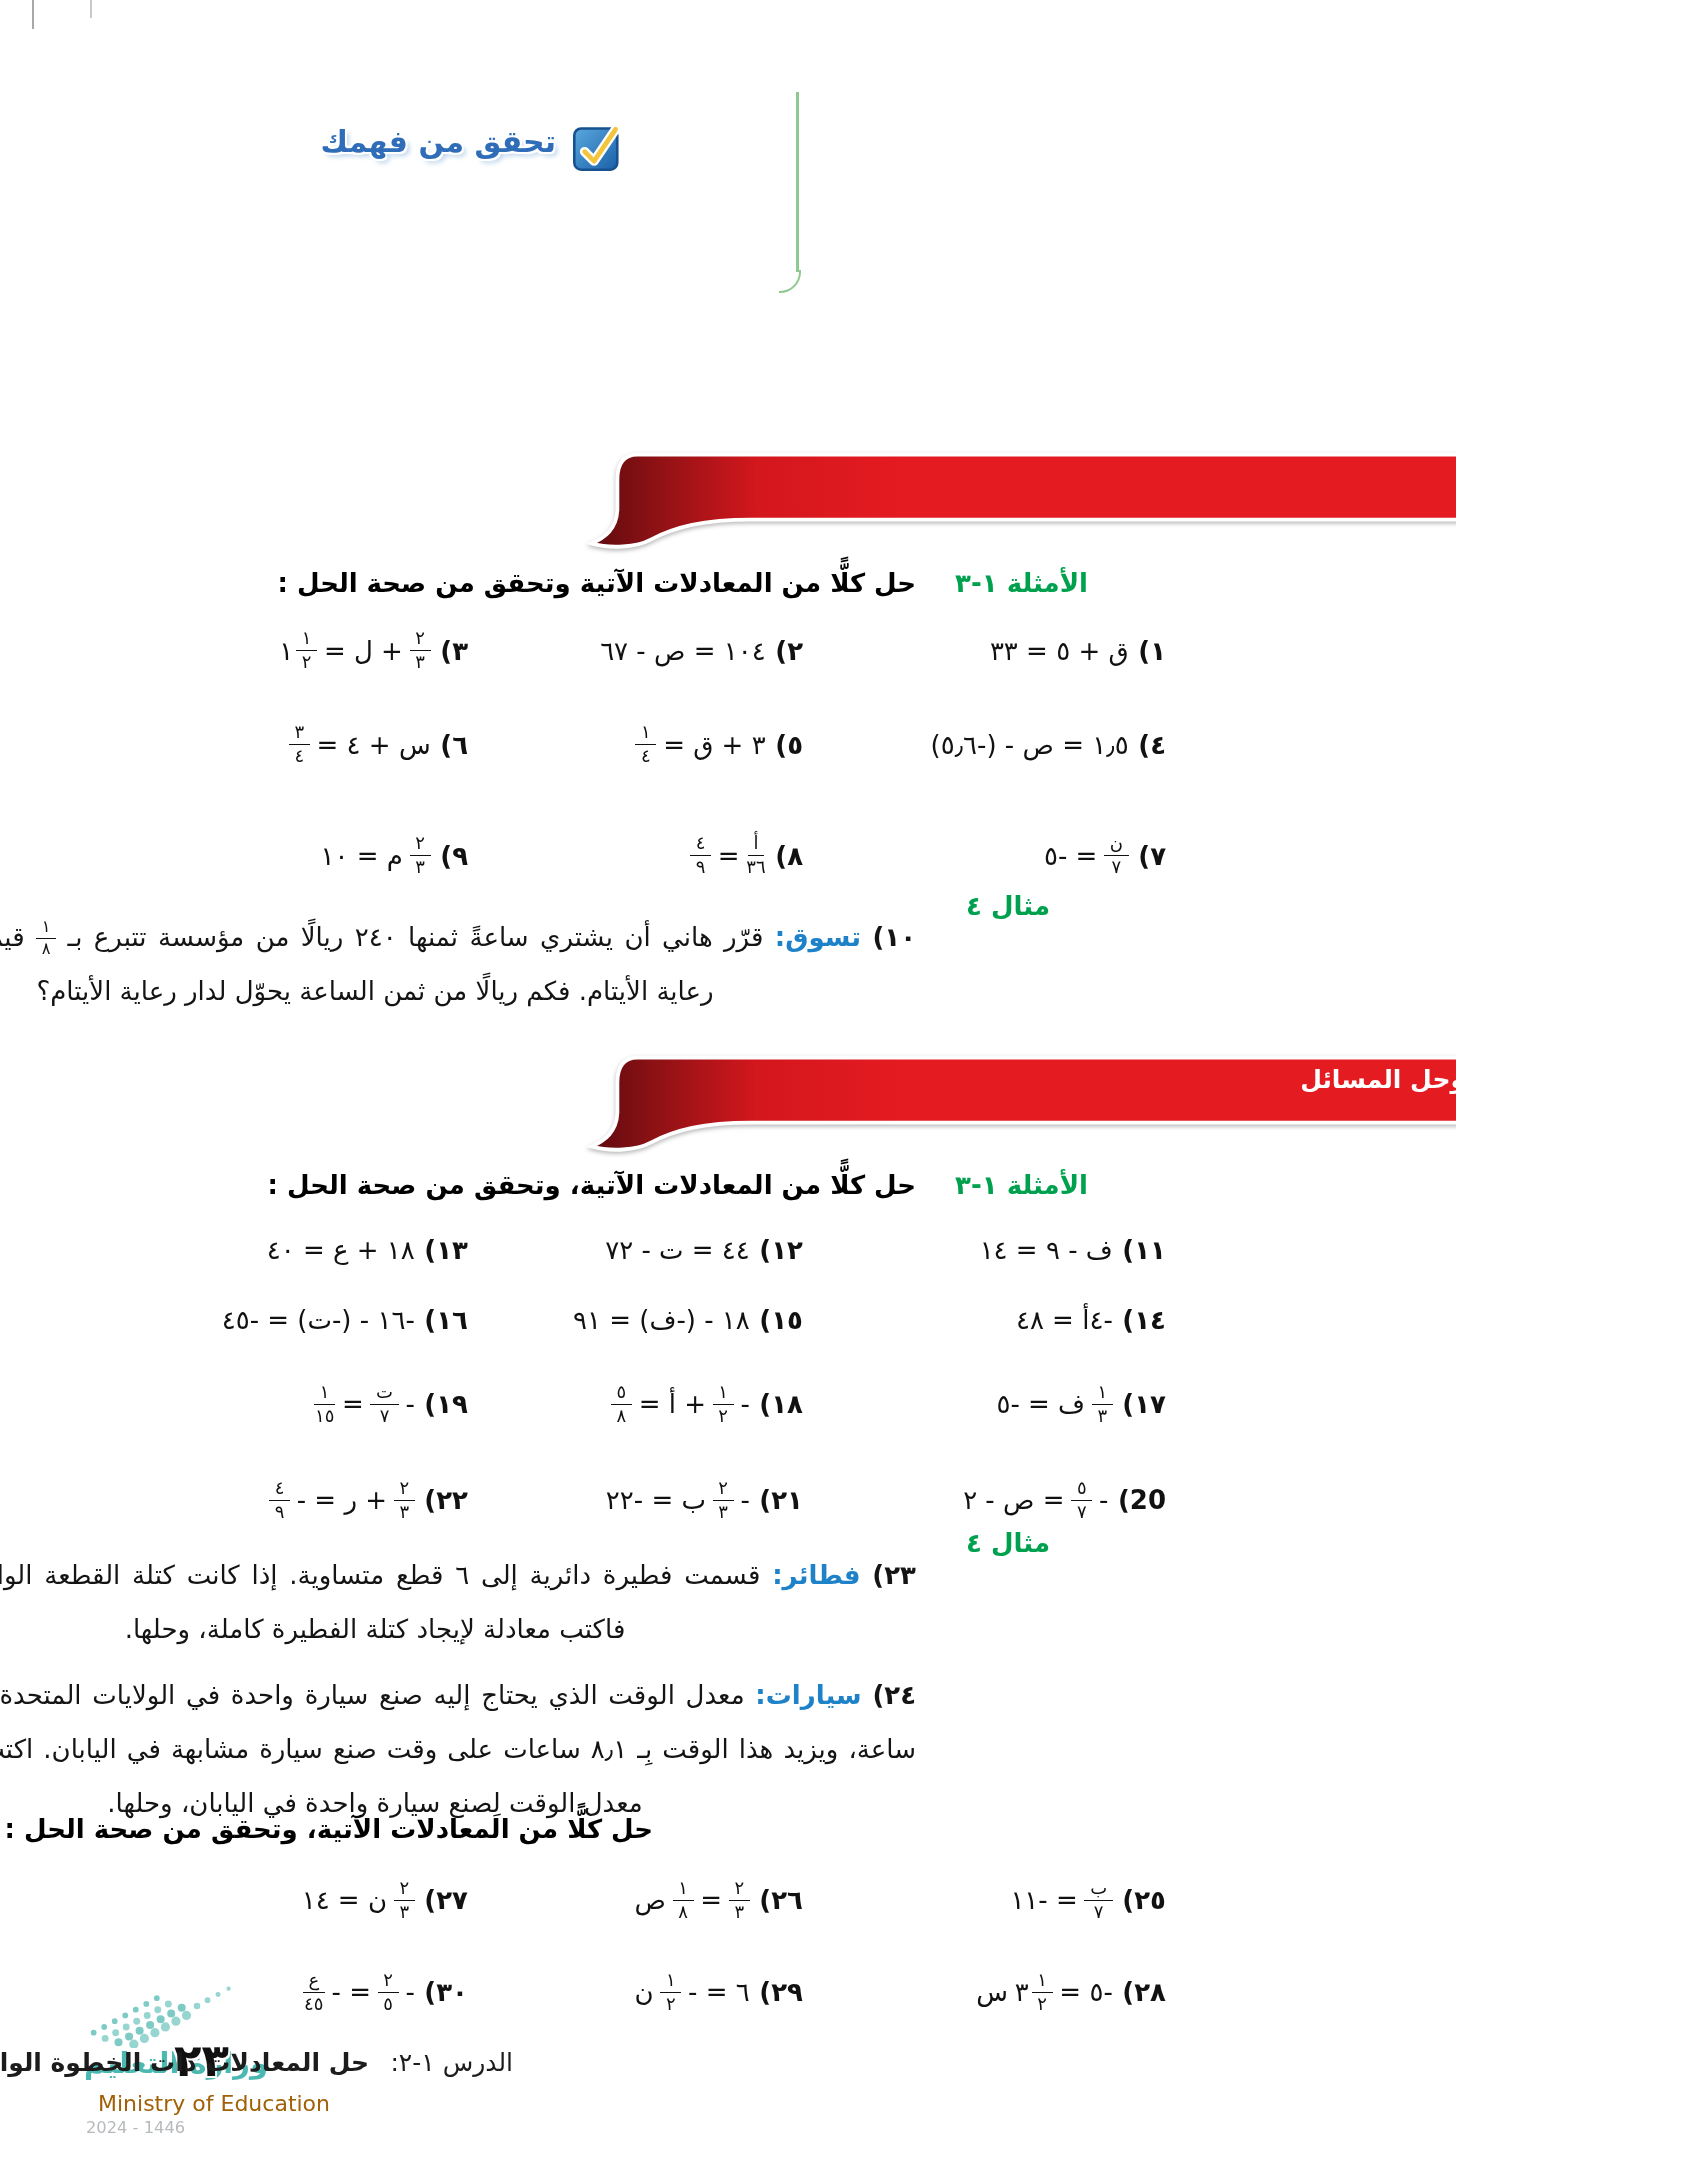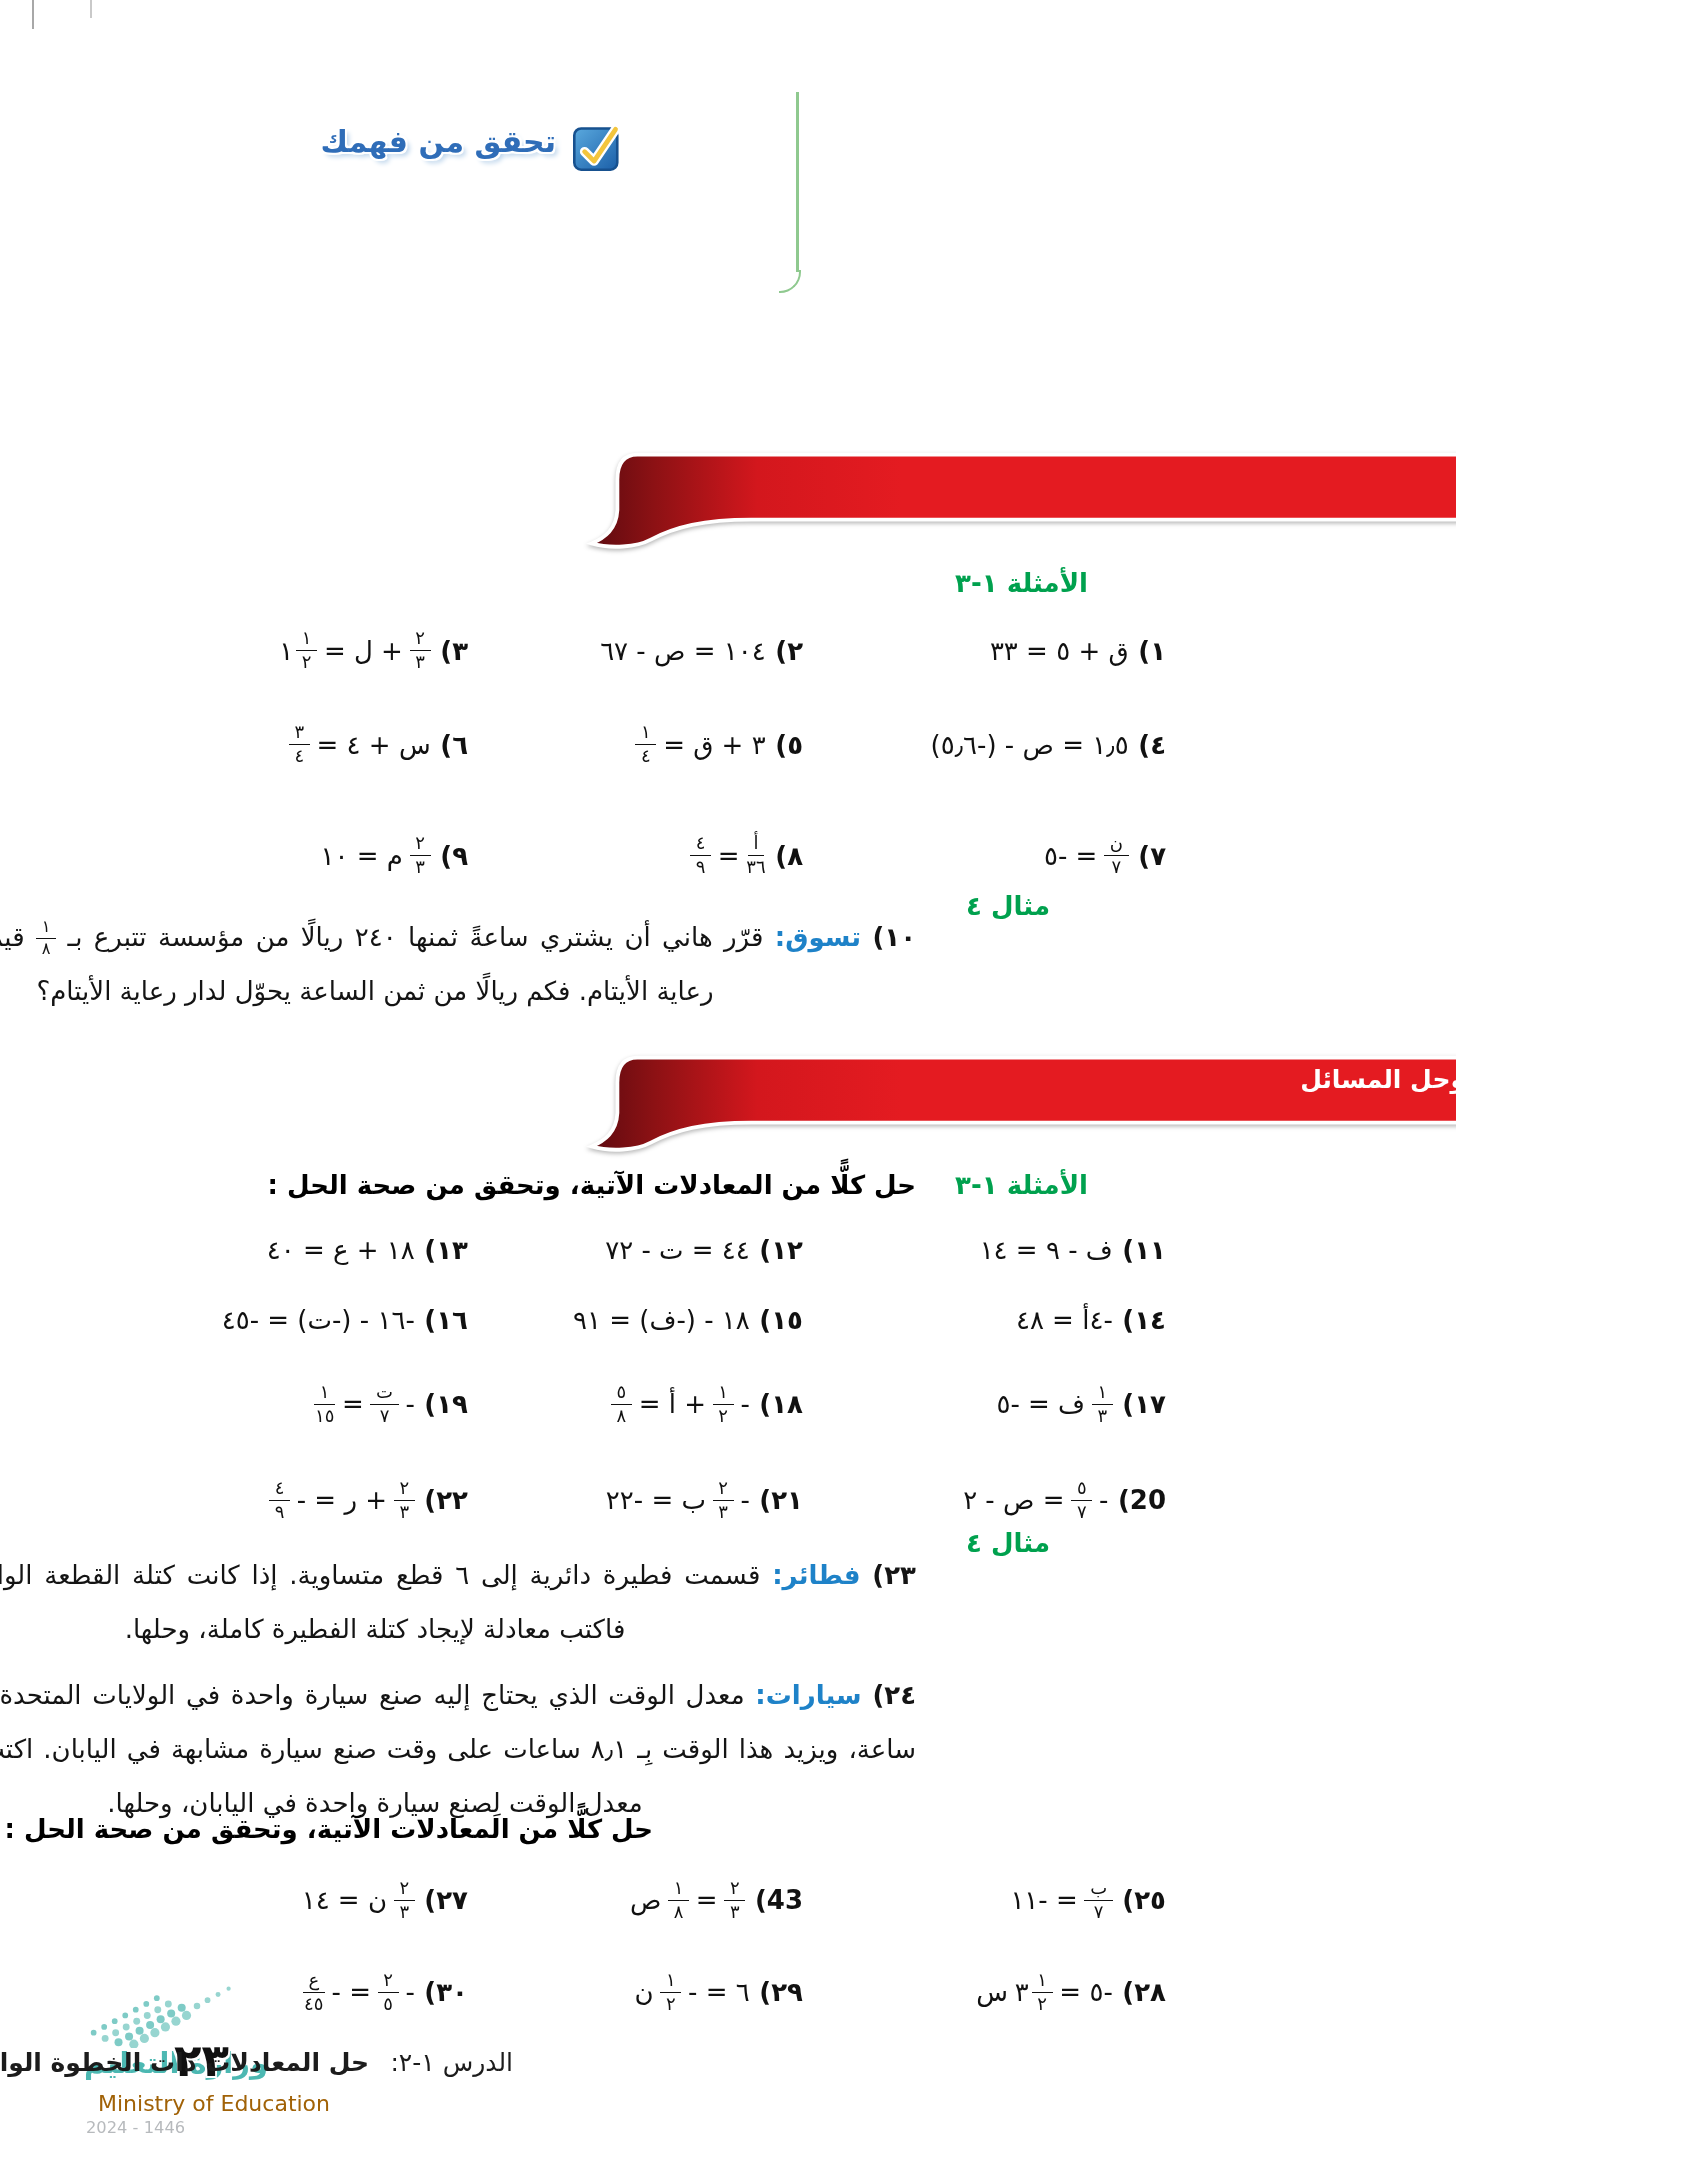--- a/index.html
+++ b/index.html
@@ -121,20 +121,21 @@
         <rect x="3" y="10" width="50" height="50" rx="9" fill="#ffffff" stroke="#d8dcdf" stroke-width="1.5"></rect>
         <rect x="10" y="17" width="36" height="36" rx="3" fill="url(#blu2)"></rect>
         <path d="M16 39 L27 50 L52 13" fill="none" stroke="#ffffff" stroke-width="10" stroke-linecap="round" stroke-linejoin="round"></path>
         <path d="M16 39 L27 50 L52 13" fill="none" stroke="#f5c33c" stroke-width="5.5" stroke-linecap="round" stroke-linejoin="round"></path>
       </svg>
     </span>
     <span class="banner-label">تأكد</span>
   </div>
 
   <div class="glabel" style="top:568px;right:368px;">الأمثلة ١-٣</div>
+  <div class="instr" style="top:568px;right:540px;">حل كلًّا من المعادلات الآتية وتحقق من صحة الحل :</div>
 
   <div id="grid1" class="eqgrid">
       <div class="eqcell">
         <span class="eqnum">١)</span>
         <span class="eq">
           <span class="t">ق + ٥ = ٣٣</span>
         </span>
       </div>
       <div class="eqcell">
         <span class="eqnum">٢)</span>
@@ -391,21 +392,21 @@
         <span class="eqnum">٢٥)</span>
         <span class="eq">
           <span class="frac">
             <span class="fn">ب</span>
             <span class="fd">٧</span>
           </span>
           <span class="t">= -١١</span>
         </span>
       </div>
       <div class="eqcell">
-        <span class="eqnum">43)</span>
+        <span class="eqnum">٢٦)</span>
         <span class="eq">
           <span class="frac">
             <span class="fn">٢</span>
             <span class="fd">٣</span>
           </span>
           <span class="t">=</span>
           <span class="frac">
             <span class="fn">١</span>
             <span class="fd">٨</span>
           </span>

